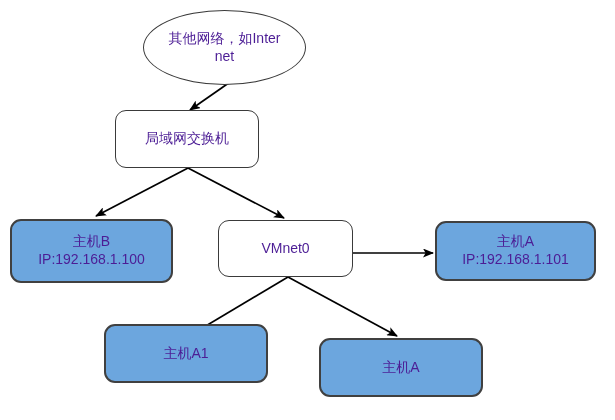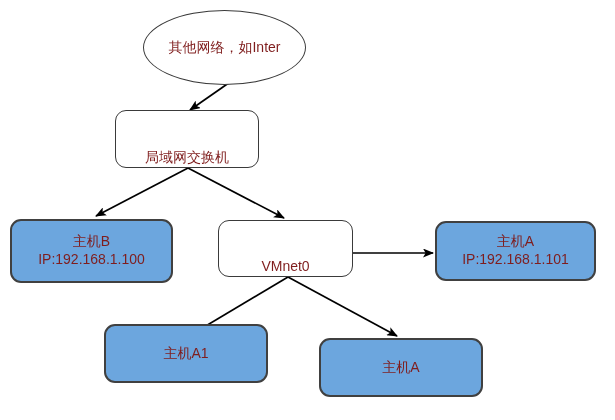--- a/index.html
+++ b/index.html
@@ -24,35 +24,34 @@
     pointer-events: none;
   }
   .node {
     position: absolute;
     box-sizing: border-box;
     display: flex;
     flex-direction: column;
     align-items: center;
     justify-content: center;
     text-align: center;
-    color: #7f1d1d;
+    color: #4c1d95;
     font-size: 14px;
     line-height: 1.28;
   }
   .node-line {
     display: block;
     white-space: nowrap;
   }
   .box {
     border-radius: 11px;
   }
   .box-white {
     background: #ffffff;
     border: 1.6px solid #3a3a3a;
-    justify-content: flex-end;
   }
   .box-blue {
     background: #6ca6de;
     border: 2px solid #404040;
   }
   .ellipse {
     background: #ffffff;
     border: 1.6px solid #3a3a3a;
     border-radius: 50%;
   }
@@ -85,20 +84,21 @@
     <line x1="352" y1="253" x2="433" y2="253" stroke="#000000" stroke-width="1.7" marker-end="url(#arrowhead)"></line>
 
     <line x1="288" y1="277" x2="189" y2="336" stroke="#000000" stroke-width="1.7" marker-end="url(#arrowhead)"></line>
 
     <line x1="288" y1="277" x2="397" y2="336" stroke="#000000" stroke-width="1.7" marker-end="url(#arrowhead)"></line>
   </svg>
 
   <div class="node ellipse" style="left:143px; top:10px; width:163px; height:75px;">
     <div class="ellipse-text">
       <span class="node-line">其他网络，如Inter</span>
+      <span class="node-line">net</span>
     </div>
   </div>
 
   <div class="node box box-white" style="left:115px; top:110px; width:144px; height:58px;">
     <span class="node-line">局域网交换机</span>
   </div>
 
   <div class="node box box-blue" style="left:10px; top:219px; width:163px; height:64px;">
     <span class="node-line">主机B</span>
     <span class="node-line">IP:192.168.1.100</span>

